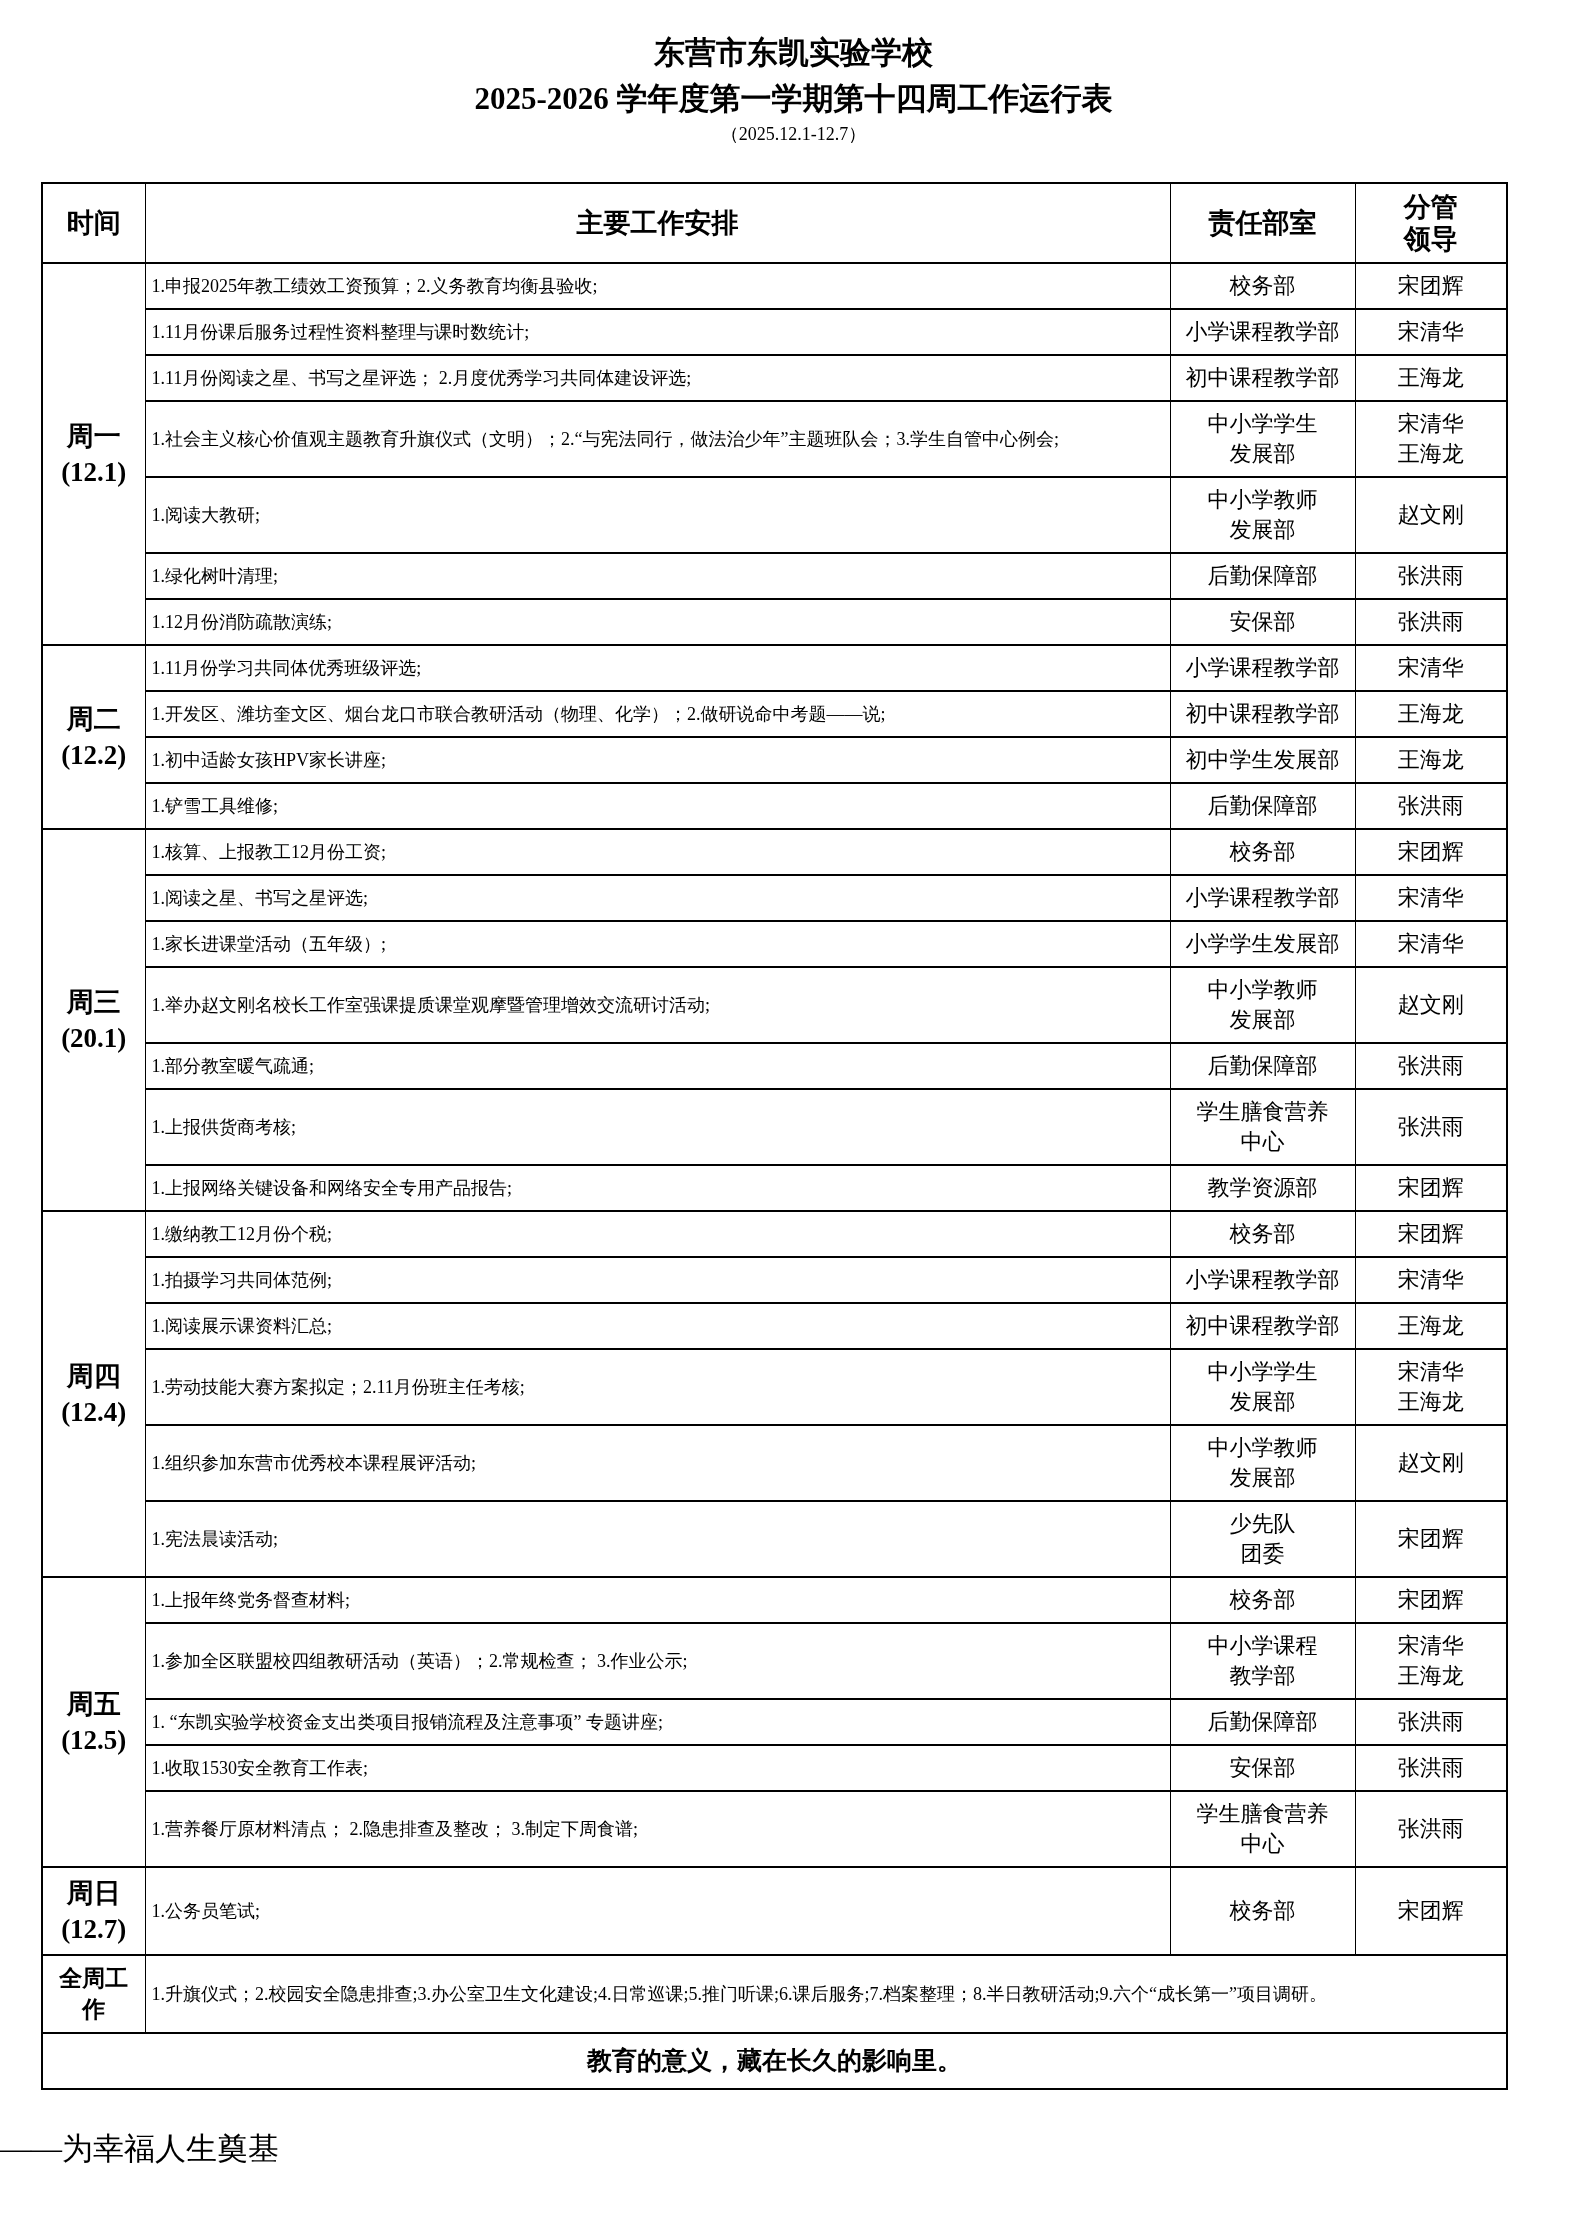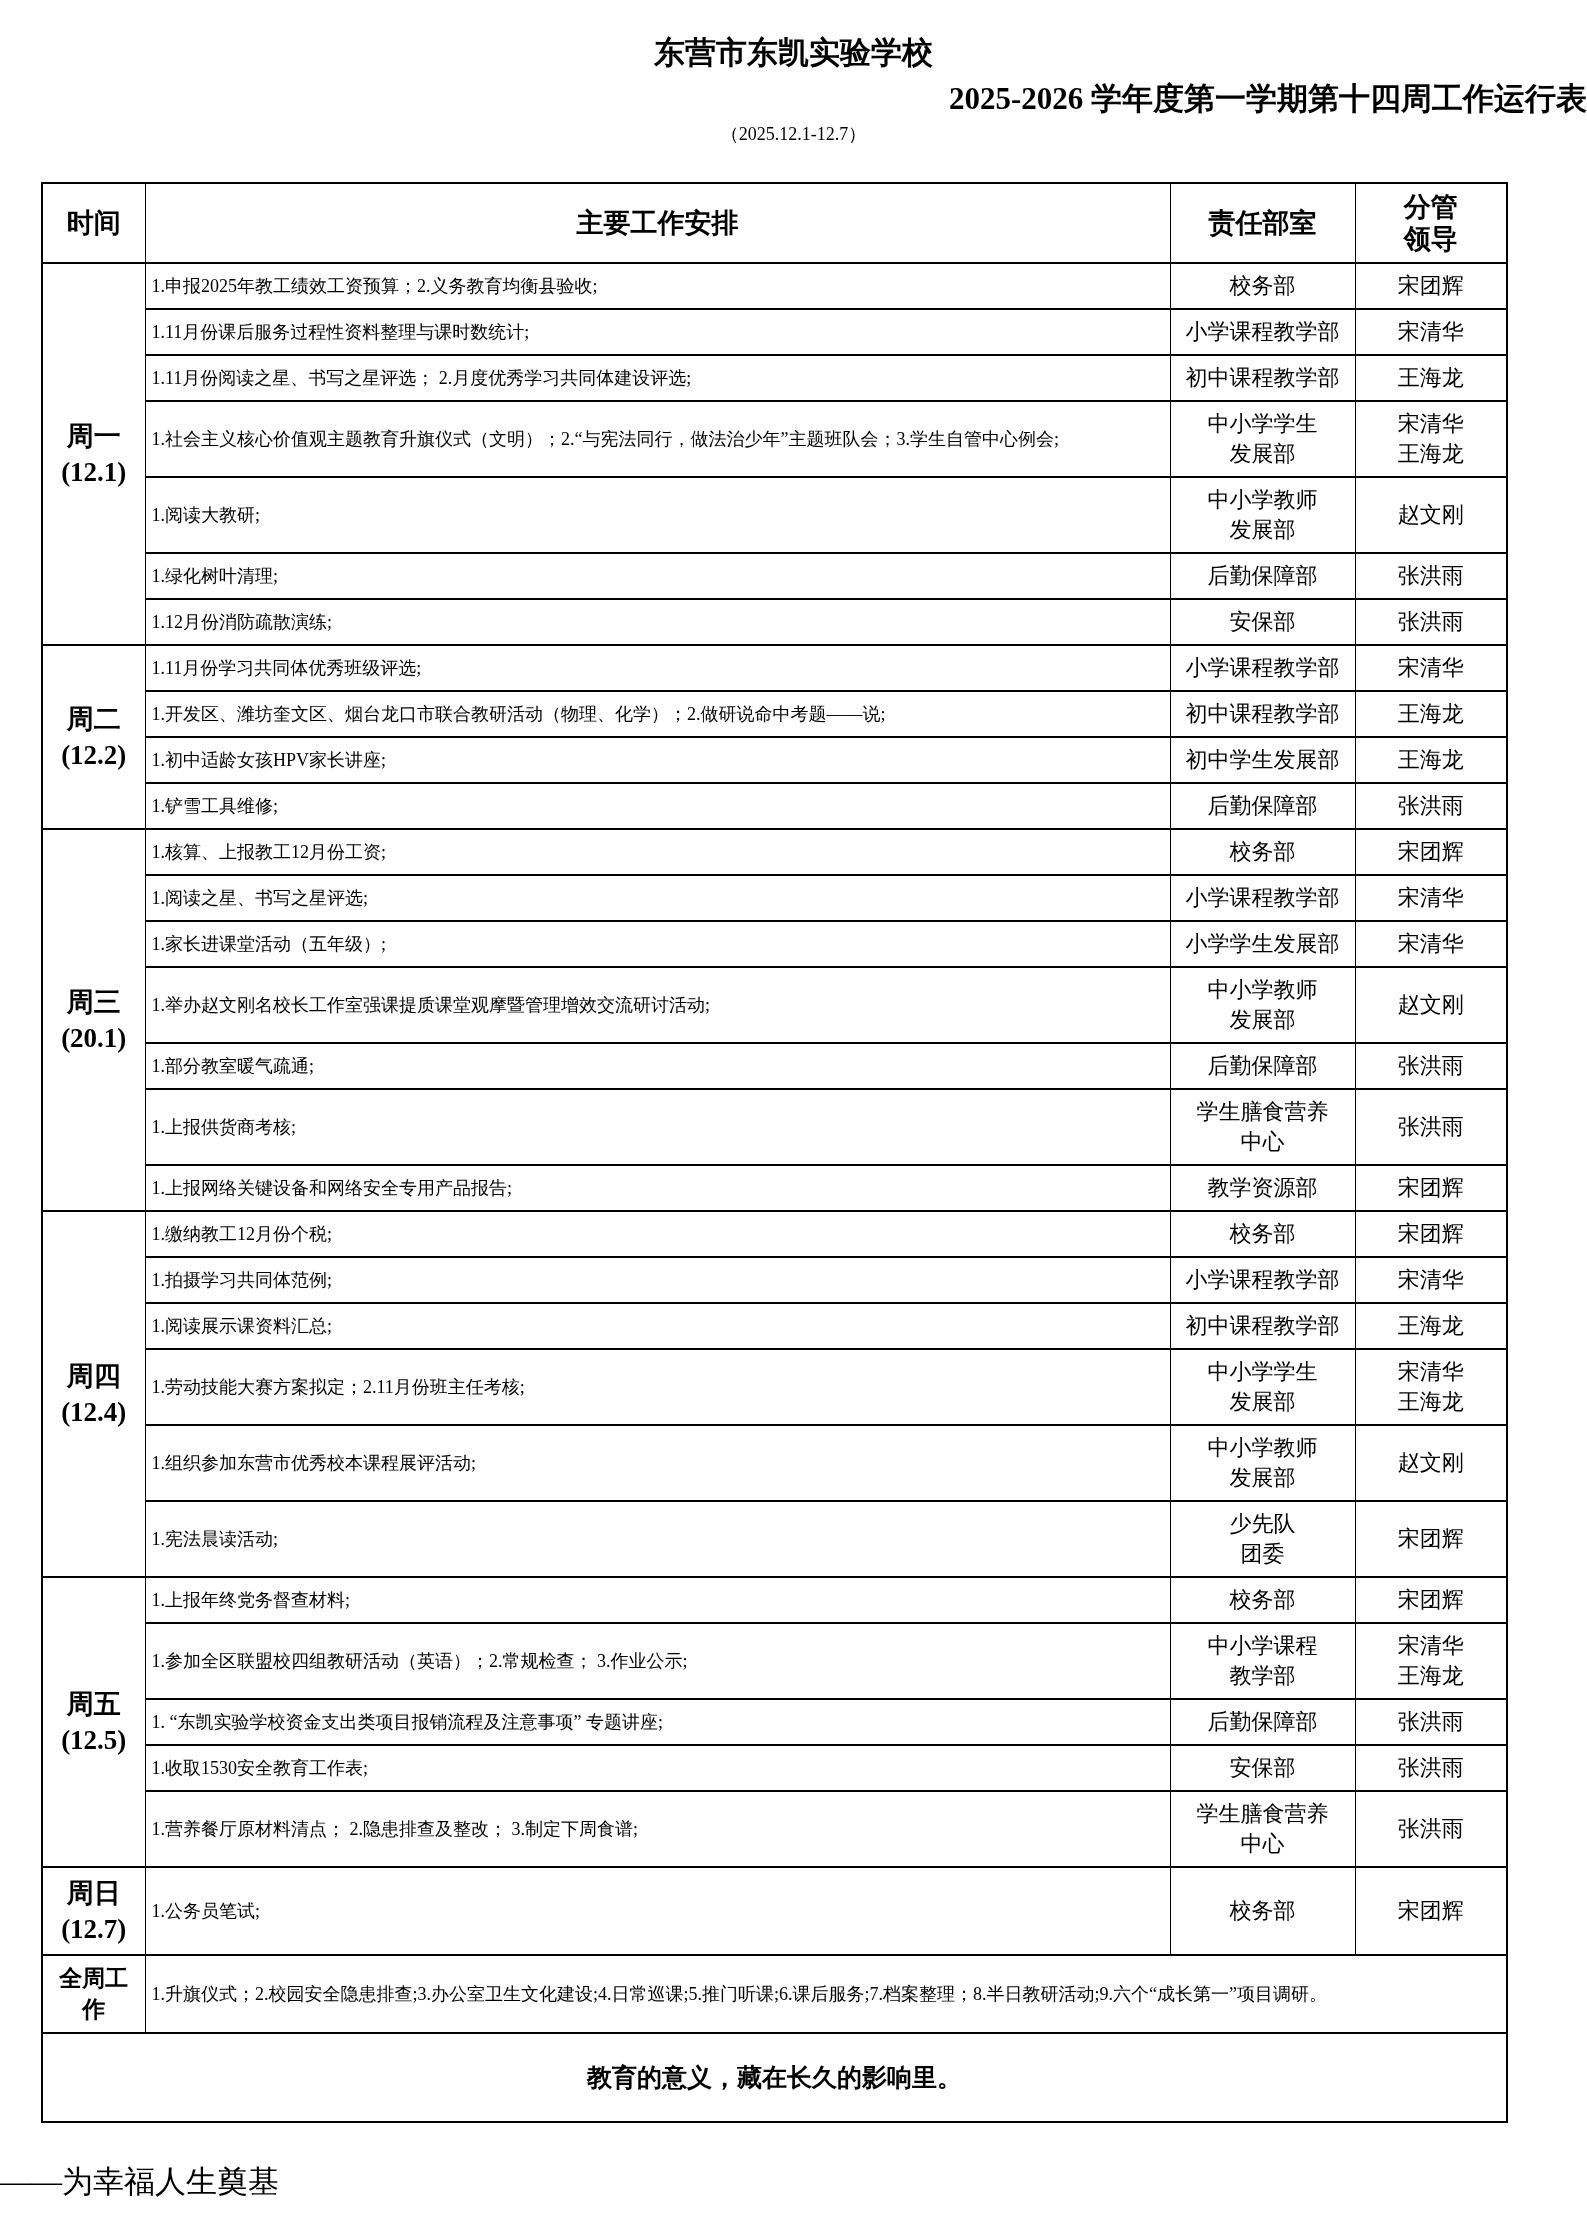--- a/index.html
+++ b/index.html
@@ -13,21 +13,21 @@
     width: 1587px;
     height: 2222px;
     position: relative;
     padding-top: 26px;
   }
   .title-block { text-align: center; }
   .title-line1 {
     font-size: 31px; font-weight: bold; line-height: 38px; margin: 8px;
   }
   .title-line2 {
-    font-size: 31px; font-weight: bold; line-height: 38px; margin: 0; text-align: right;
+    font-size: 31px; font-weight: bold; line-height: 38px; margin: 0;
   }
   .date-range {
     font-size: 18px; font-weight: normal; line-height: 32px; margin: 0 0 32px 0;
   }
   table.schedule {
     border-collapse: collapse;
     table-layout: fixed;
     width: 1465px;
     margin: 0 auto 0 41px;
     border: 2px solid #000;
@@ -54,21 +54,21 @@
   td.task-cell {
     font-size: 18px; text-align: left; line-height: 30px;
     padding-left: 8px; padding-right: 10px;
   }
   td.dept-cell, td.leader-cell {
     font-size: 22px; text-align: center; line-height: 30px; padding: 7px 2px;
   }
   tr.tall td { height: 74px; }
   td.quote-cell {
     font-size: 25px; font-weight: bold; text-align: center;
-    height: 89px; line-height: 30px;
+    height: 56px; line-height: 30px;
   }
   .page-footer {
     margin-top: 42px;
     text-align: left;
     padding-right: 96px;
     font-size: 31px;
     line-height: 34px;
   }
 </style>
 </head>

